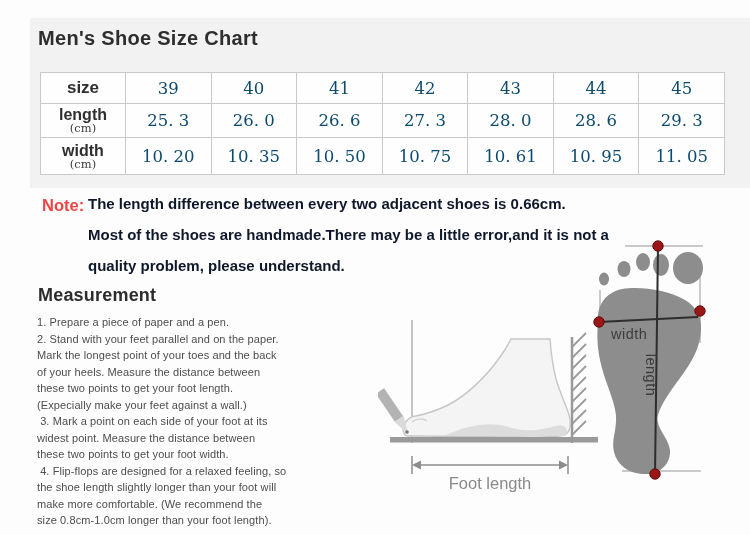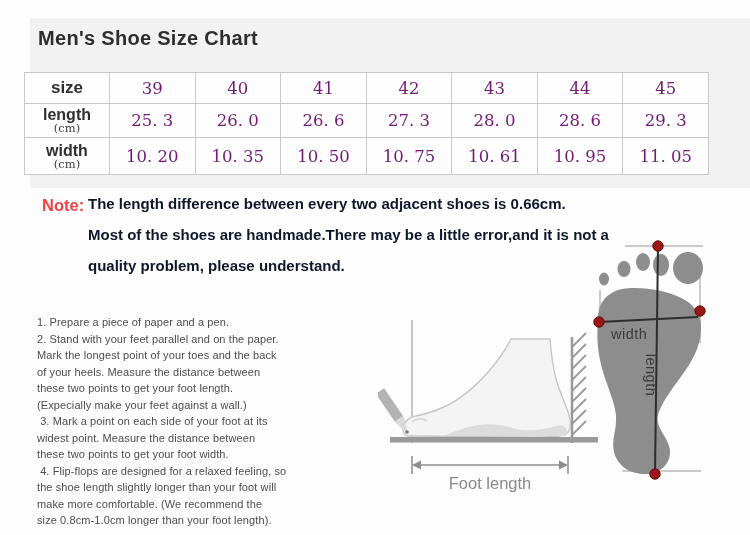--- a/index.html
+++ b/index.html
@@ -12,31 +12,31 @@
   }
   .chart-panel {
     position:absolute; left:30px; top:18px; width:720px; height:170px;
     background:#f2f2f2;
   }
   .page-title {
     position:absolute; left:38px; top:27px;
     font-size:20px; font-weight:700; color:#2e2e2e; letter-spacing:0.3px;
   }
   table.size-table {
-    position:absolute; left:24px; top:72px; width:685px;
+    position:absolute; left:40px; top:72px; width:685px;
     border-collapse:collapse; table-layout:fixed;
     background:#fff;
   }
   table.size-table th, table.size-table td {
     border:1px solid #c9c9c9; text-align:center; vertical-align:middle;
     background:#fefefe; padding:0;
   }
   table.size-table th { font-size:16px; font-weight:700; color:#2f2f2f; }
   table.size-table td {
-    font-family:"DejaVu Serif", serif; font-size:16.5px; color:#701a75;
+    font-family:"DejaVu Serif", serif; font-size:16.5px; color:#0c4a6e;
   }
   tr.r-size  { height:31px; }
   tr.r-len   { height:34px; }
   tr.r-wid   { height:37px; }
   tr.r-size th { font-size:17px; }
   .unit {
     font-family:"DejaVu Serif", serif; font-size:11.5px; font-weight:400;
     color:#3d3d3d; line-height:11px;
   }
   .row-label { line-height:16px; }
@@ -120,20 +120,21 @@
       <td>11. 05</td>
     </tr>
   </tbody>
     </table>
 
   <div class="note-label">Note:</div>
   <div class="note-lines">The length difference between every two adjacent shoes is 0.66cm.
 Most of the shoes are handmade.There may be a little error,and it is not a
 quality problem, please understand.</div>
 
+  <div class="measure-heading">Measurement</div>
   <div class="instructions">1. Prepare a piece of paper and a pen.
 2. Stand with your feet parallel and on the paper.
 Mark the longest point of your toes and the back
 of your heels. Measure the distance between
 these two points to get your foot length.
 (Expecially make your feet against a wall.)
  3. Mark a point on each side of your foot at its
 widest point. Measure the distance between
 these two points to get your foot width.
  4. Flip-flops are designed for a relaxed feeling, so

